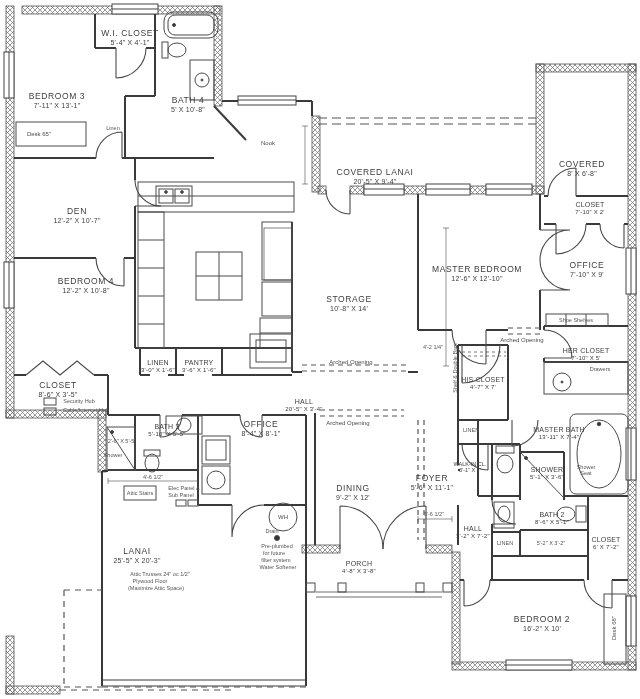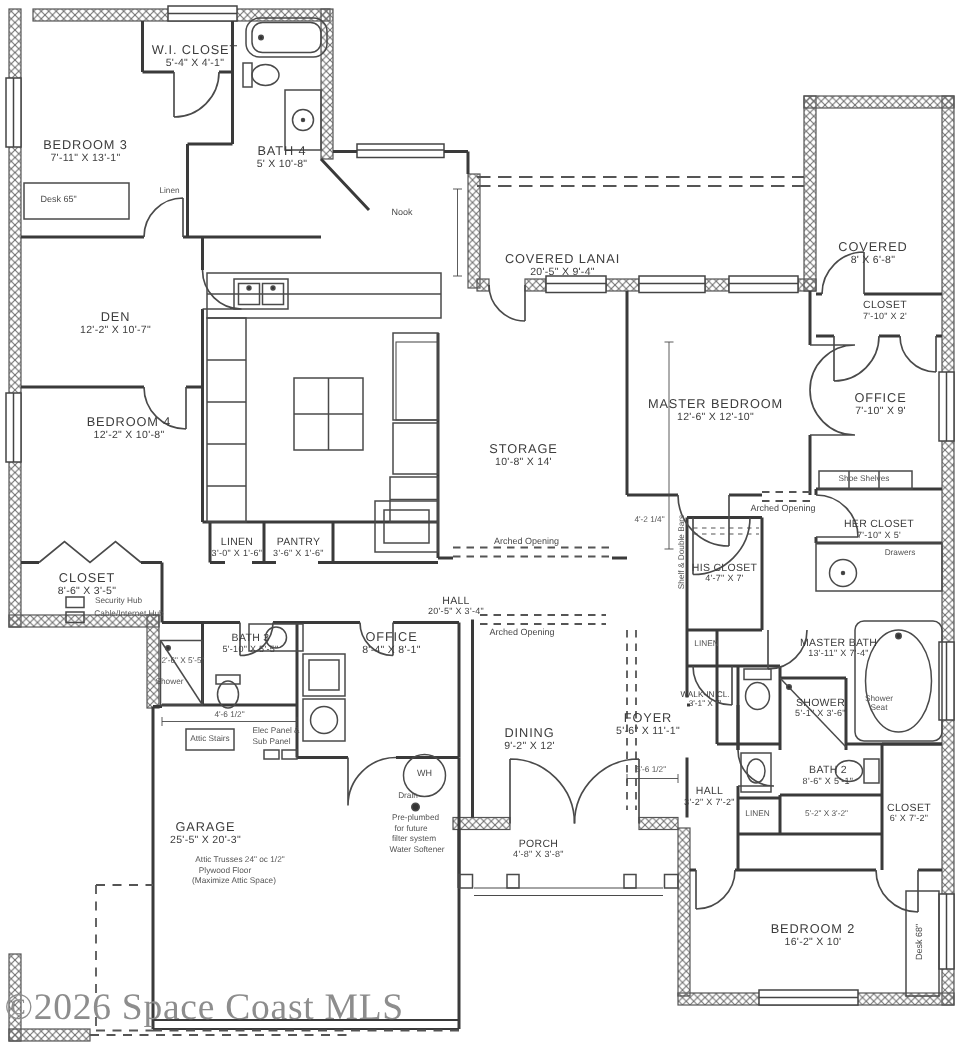--- a/index.html
+++ b/index.html
@@ -330,21 +330,21 @@
 </div>
 <div class="lbl sm" style="left:606px;top:543px">
   <div class="room-name">CLOSET</div>
   <div class="room-dims">6' X 7'-2"</div>
 </div>
 <div class="lbl" style="left:542px;top:624px">
   <div class="room-name">BEDROOM 2</div>
   <div class="room-dims">16'-2" X 10'</div>
 </div>
 <div class="lbl" style="left:137px;top:556px">
-  <div class="room-name">GARAGE</div>
+  <div class="room-name">LANAI</div>
   <div class="room-dims">25'-5" X 20'-3"</div>
 </div>
 <div class="lbl sm" style="left:359px;top:567px">
   <div class="room-name">PORCH</div>
   <div class="room-dims">4'-8" X 3'-8"</div>
 </div>
 <div class="lbl" style="left:470px;top:467px;font-size:5.5px">
   <div>WALK-IN CL.</div>
   <div>3'-1" X 7'</div>
 </div>
@@ -376,14 +376,13 @@
 <div class="lbl micro" style="left:274px;top:553px">for future</div>
 <div class="lbl micro" style="left:276px;top:560px">filter system</div>
 <div class="lbl micro" style="left:278px;top:567px">Water Softener</div>
 <div class="lbl micro" style="left:160px;top:574px">Attic Trusses 24" oc 1/2"</div>
 <div class="lbl micro" style="left:150px;top:581px">Plywood Floor</div>
 <div class="lbl micro" style="left:156px;top:588px">(Maximize Attic Space)</div>
 <div class="lbl micro" style="left:153px;top:477px">4'-6 1/2"</div>
 <div class="lbl micro" style="left:434px;top:514px">5'-6 1/2"</div>
 <div class="lbl micro" style="left:433px;top:347px">4'-2 1/4"</div>
 
-<div class="watermark">©2026 Space Coast MLS</div>
 </div>
 
 </body></html>

